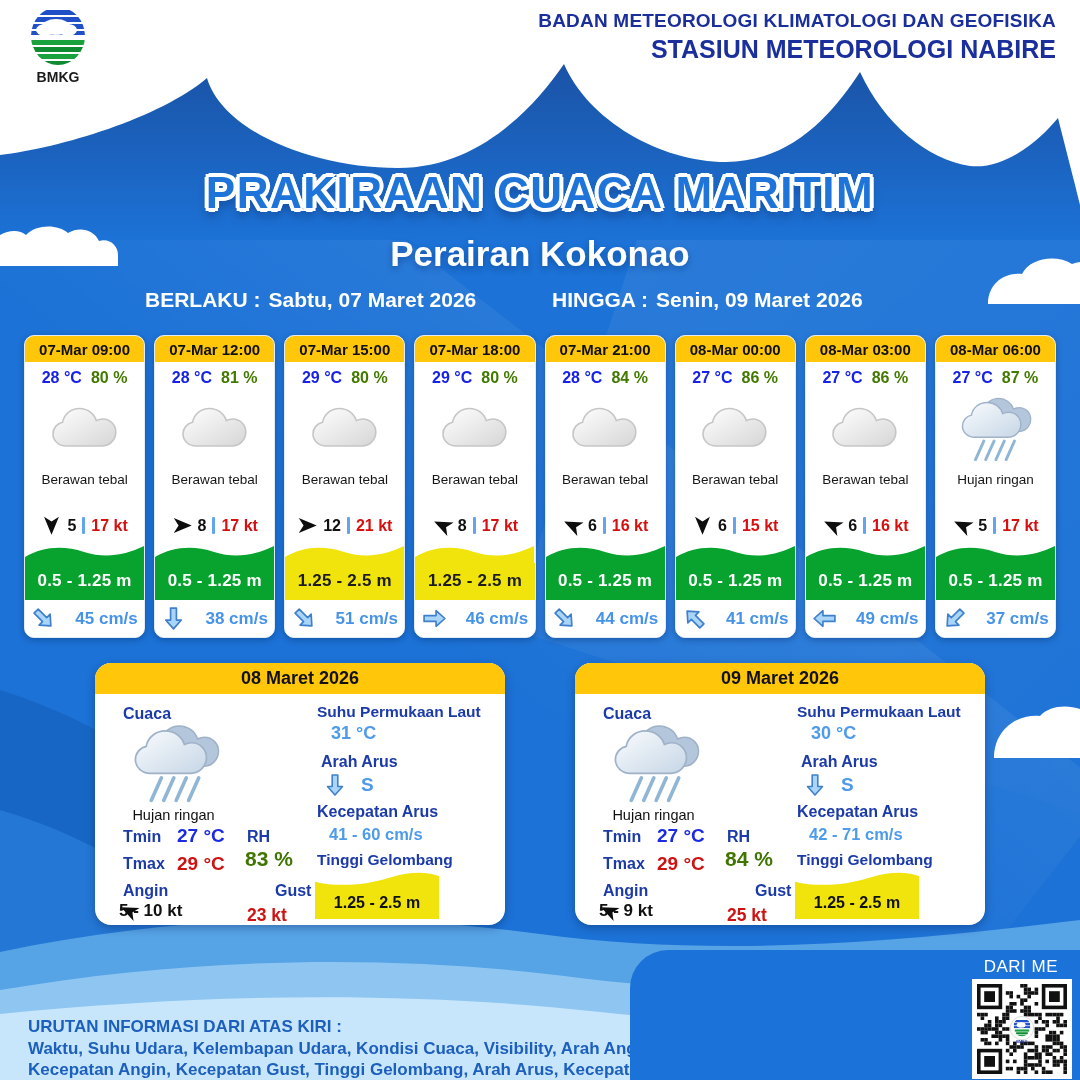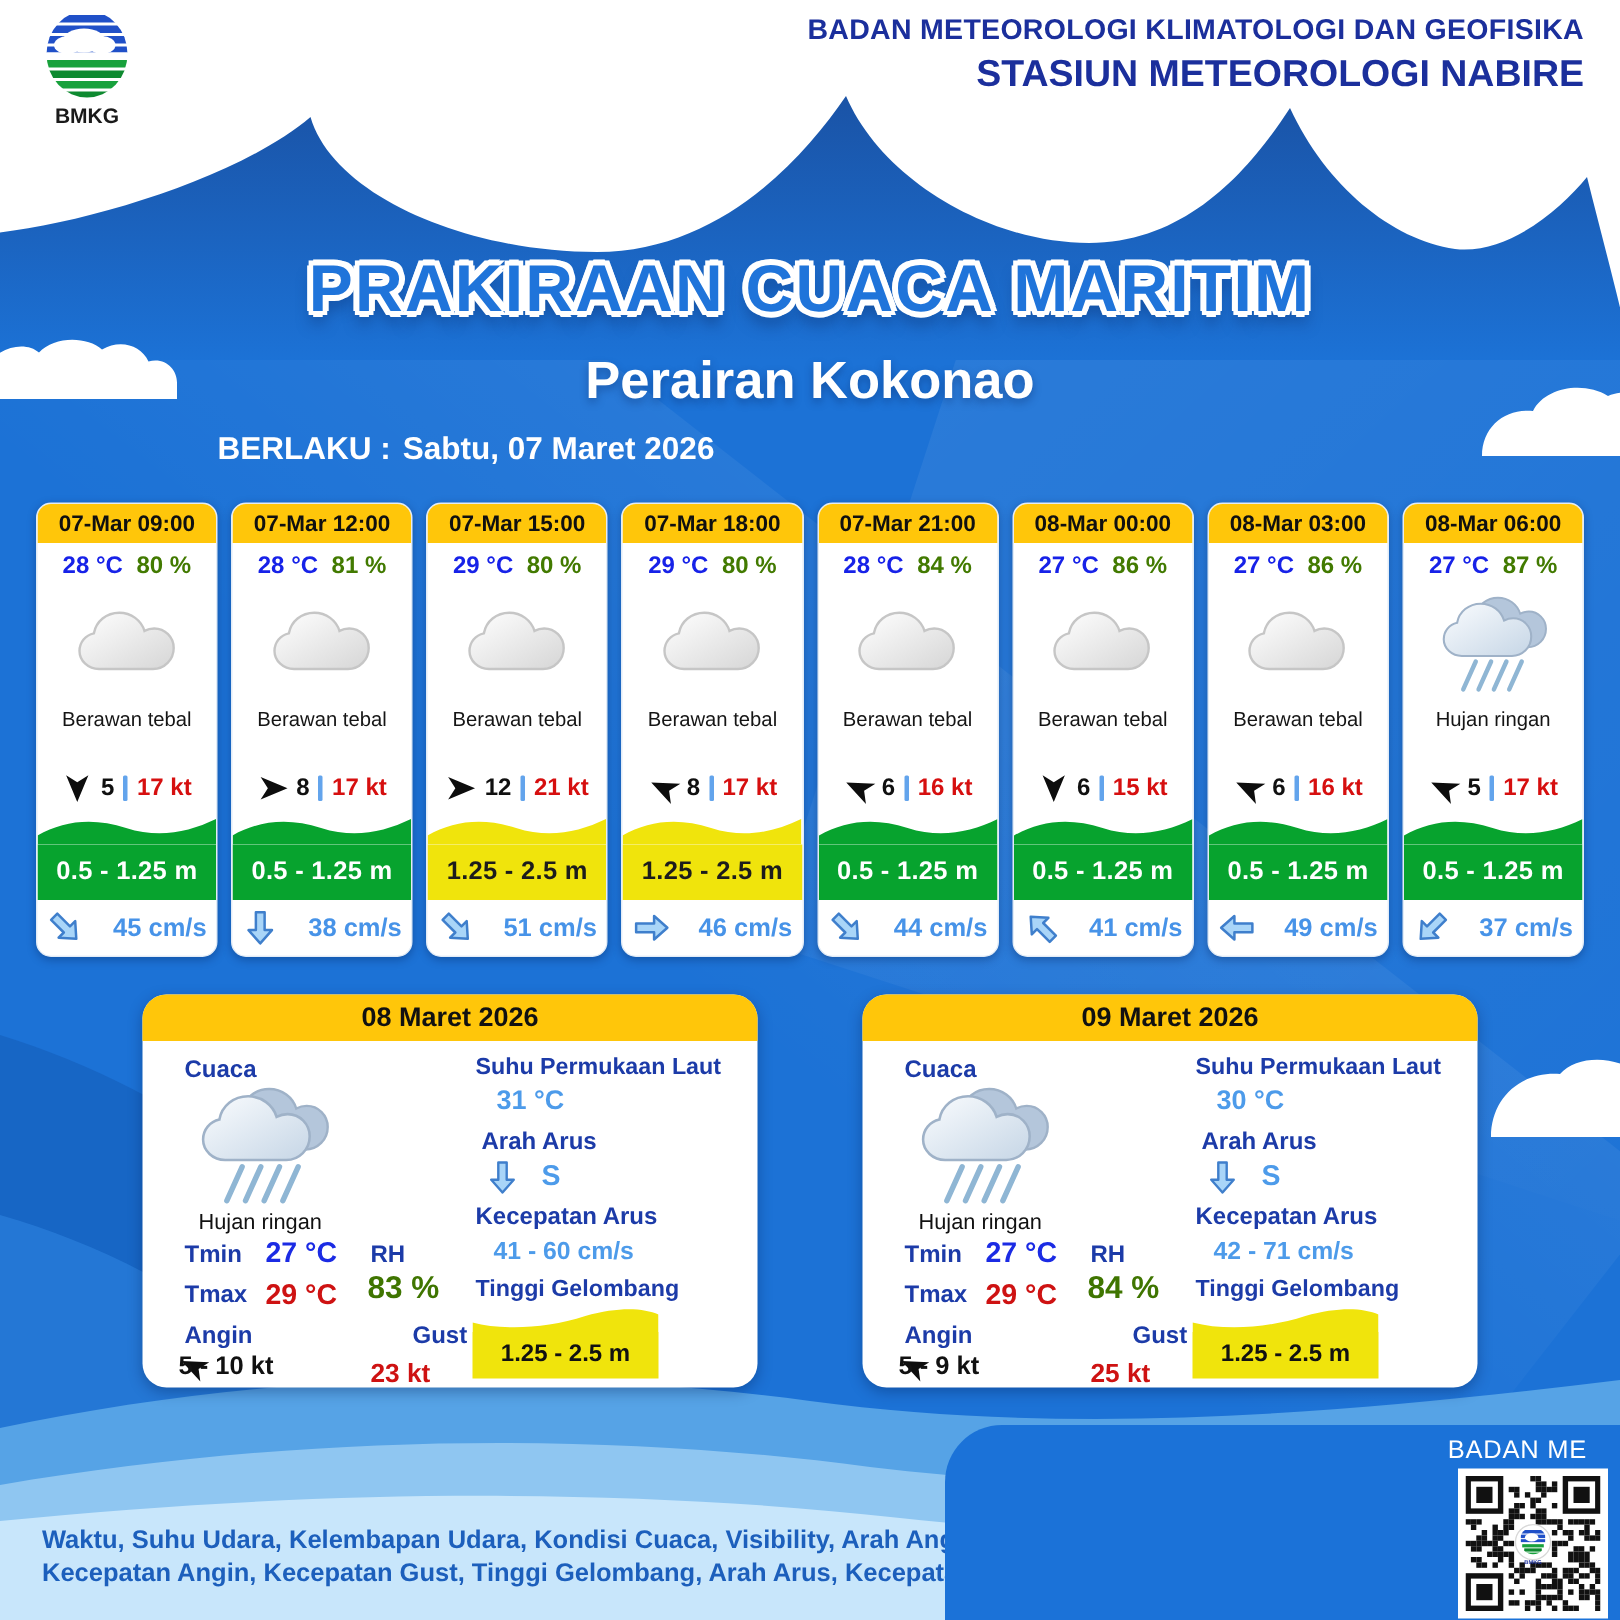--- a/index.html
+++ b/index.html
@@ -190,20 +190,21 @@
   <path fill="#fff" d="M6,54 C6,34 22,22 40,24 C48,8 74,4 90,14 C104,8 122,14 128,28 L132,28 L132,54 Z"></path>
 </svg>
 <svg class="cloud cloud-right-mid" width="116" height="68" viewBox="0 0 116 68">
   <path fill="#fff" d="M4,66 C4,40 24,22 50,24 C62,10 92,12 104,26 L116,28 L116,66 Z"></path>
 </svg>
 
 <div class="title">PRAKIRAAN CUACA MARITIM</div>
 <div class="subtitle">Perairan Kokonao</div>
 <div class="validity">
   <span class="berlaku"><span>BERLAKU :</span><span class="val">Sabtu, 07 Maret 2026</span></span>
+  <span class="hingga"><span>HINGGA :</span><span class="val">Senin, 09 Maret 2026</span></span>
 </div>
 
 <div class="cards">
 
     <div class="fc">
       <div class="fc-head">07-Mar 09:00</div>
       <div class="fc-temp">
         <span class="t">28 °C</span>
         <span class="h">80 %</span>
       </div>
@@ -596,26 +597,27 @@
     </div>
   </div>
 
 <svg class="footer-waves" width="1080" height="200" viewBox="0 0 1080 200">
   <path fill="#56A3E6" d="M0,72 C180,34 360,30 540,54 C720,78 900,62 1080,40 L1080,200 L0,200 Z"></path>
   <path fill="#8FC6F1" d="M0,110 C200,76 400,74 580,98 C760,120 920,104 1080,86 L1080,200 L0,200 Z"></path>
   <path fill="#C8E6FB" d="M0,134 C220,112 420,112 600,132 C780,152 930,142 1080,124 L1080,200 L0,200 Z"></path>
 </svg>
 
 <div class="footer-text">
+  <div>URUTAN INFORMASI DARI ATAS KIRI :</div>
   <div>Waktu, Suhu Udara, Kelembapan Udara, Kondisi Cuaca, Visibility, Arah Angin,</div>
   <div>Kecepatan Angin, Kecepatan Gust, Tinggi Gelombang, Arah Arus, Kecepatan Arus</div>
 </div>
 
 <div class="right-panel">
-  <div class="scan-label">BADAN ME</div>
+  <div class="scan-label">DARI ME</div>
   <div class="qr-box">
     <svg id="qr" width="90" height="90" viewBox="0 0 100 100">
         <g fill="#111">
           <rect x="48" y="0" width="4" height="4"></rect>
           <rect x="52" y="0" width="4" height="4"></rect>
           <rect x="52" y="4" width="4" height="4"></rect>
           <rect x="56" y="4" width="4" height="4"></rect>
           <rect x="64" y="4" width="4" height="4"></rect>
           <rect x="32" y="8" width="4" height="4"></rect>
           <rect x="36" y="8" width="4" height="4"></rect>

